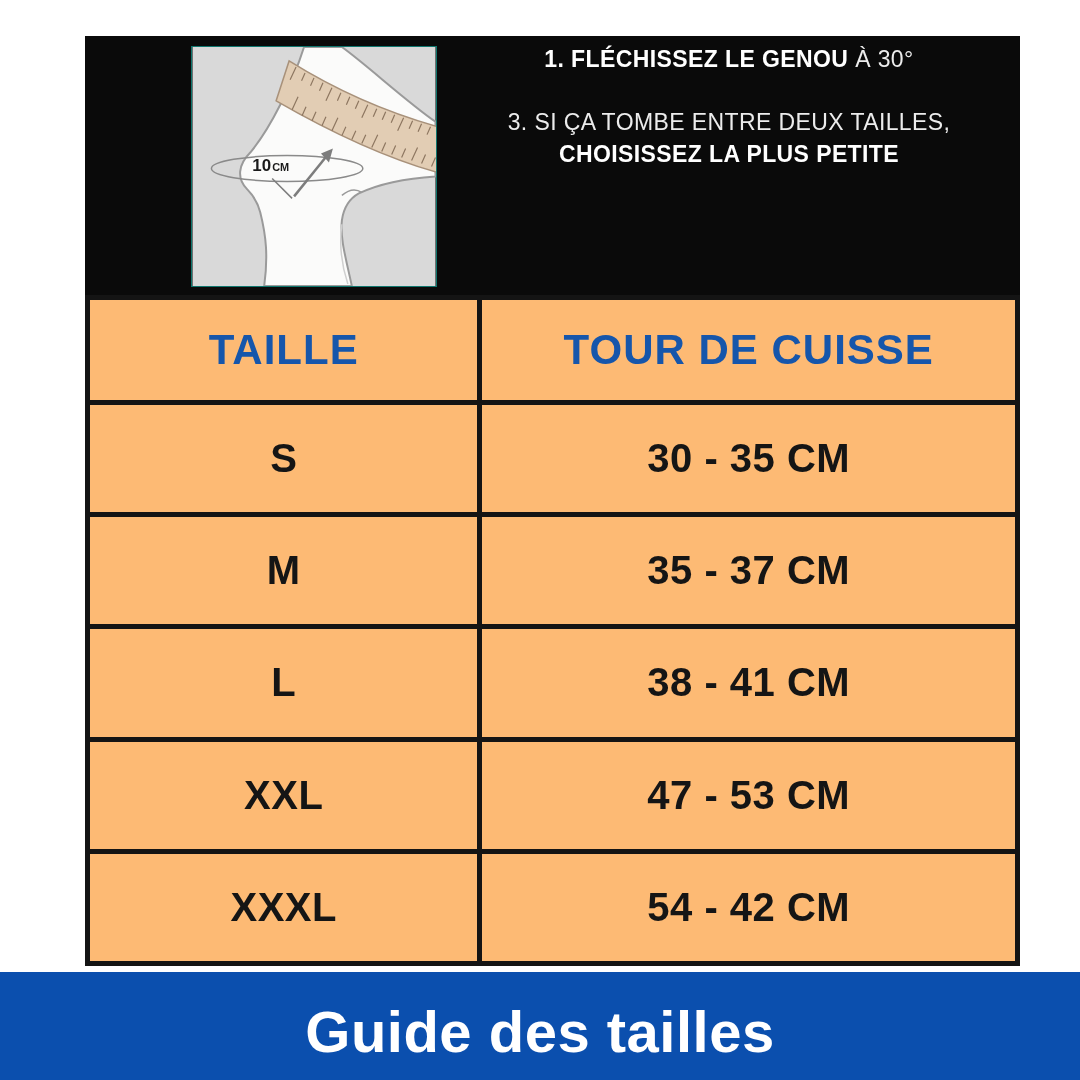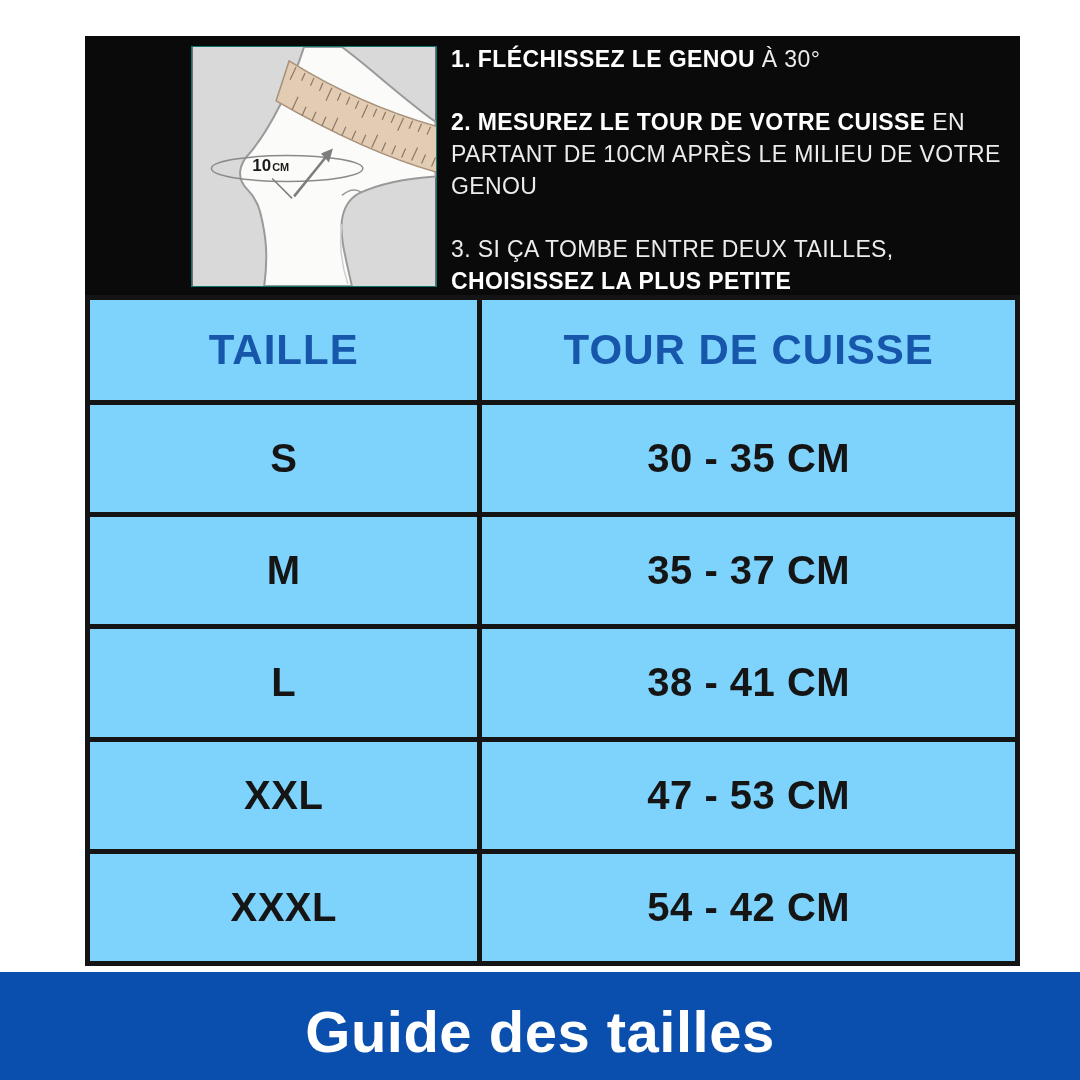--- a/index.html
+++ b/index.html
@@ -14,33 +14,33 @@
   }
   .figure{
     position:absolute; left:106px; top:10px; width:246px; height:241px;
     border:1px solid #0f766e; box-sizing:border-box;
   }
   .figure svg{display:block; width:100%; height:100%;}
   .steps{
     position:absolute; left:366px; top:7px; width:556px;
     color:#f4f4f4; font-size:23px; line-height:32px; letter-spacing:0.4px;
   }
-  .steps p{margin:0 0 31px 0;}
+  .steps p{margin:0 0 31px 0;text-align:center;}
   .steps p:last-child{margin-bottom:13px;}
   .seg-b{font-weight:700; color:#ffffff;}
   .seg-r{font-weight:400; color:#ececec;}
   
   .size-table{
     position:absolute; left:85px; top:295px; width:935px; height:671px;
     border-collapse:collapse; table-layout:fixed;
   }
   .size-table col.c1{width:42.2%;}
   .size-table col.c2{width:57.8%;}
   .size-table th,.size-table td{
-    border:5px solid #141414; background:#7dd3fc; text-align:center;
+    border:5px solid #141414; background:#fdba74; text-align:center;
     vertical-align:middle; padding:0;
   }
   .size-table th{
     height:100px; font-size:42px; font-weight:700; color:#1656ab; letter-spacing:1px;
   }
   .size-table td{
     height:95px; font-size:40px; font-weight:700; color:#151515; letter-spacing:0.5px;
   }
   
   .banner{
@@ -106,24 +106,20 @@
         </g>
       </svg>
     </div>
 
     <div class="steps">
       <p>
         <span class="seg-b">1. FLÉCHISSEZ LE GENOU</span>
         <span class="seg-r">À 30°</span>
       </p>
       <p>
-        <span class="seg-b">2. MESUREZ LE TOUR DE VOTRE CUISSE</span>
-        <span class="seg-r">EN PARTANT DE 10CM APRÈS LE MILIEU DE VOTRE GENOU</span>
-      </p>
-      <p>
         <span class="seg-r">3.  SI ÇA TOMBE ENTRE DEUX TAILLES,</span>
         <span class="seg-b">CHOISISSEZ LA PLUS PETITE</span>
       </p>
     </div>
   </div>
 
   <table class="size-table">
     <colgroup>
         <col class="c1">
         <col class="c2">

